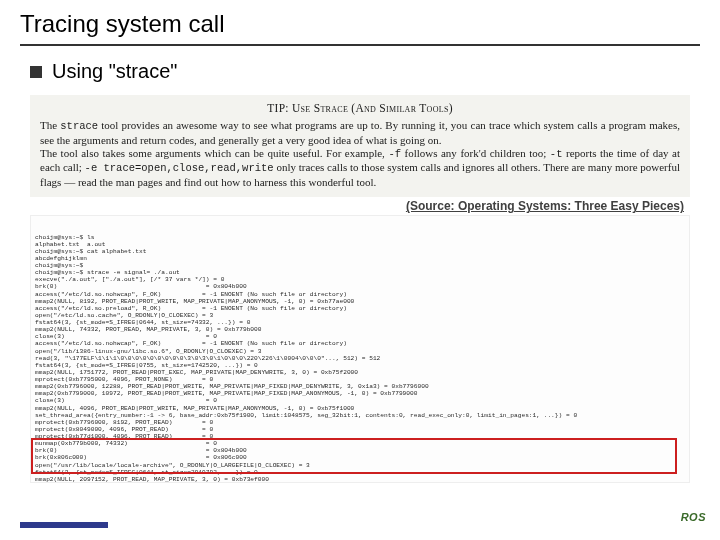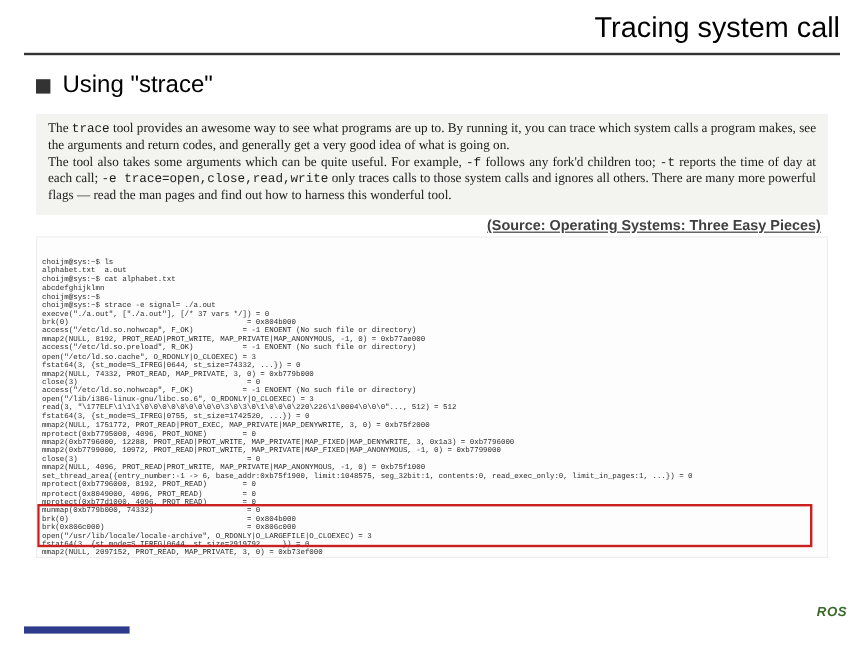--- a/index.html
+++ b/index.html
@@ -5,21 +5,21 @@
     * { margin: 0; padding: 0; box-sizing: border-box; }
     body {
       width: 720px;
       height: 540px;
       font-family: Arial, sans-serif;
       background: #fff;
       position: relative;
       overflow: hidden;
     }
     .slide-title {
-      text-align: right;
+      text-align: left;
       font-size: 24px;
       font-weight: normal;
       color: #000;
       padding: 10px 0 6px 0;
       border-bottom: 2px solid #333;
       margin: 0 20px;
     }
     .bullet-row {
       display: flex;
       align-items: center;
@@ -85,21 +85,21 @@
       bottom: 8px;
       pointer-events: none;
     }
     .logo-corner {
       position: absolute;
       right: 14px;
       bottom: 10px;
       width: 70px;
       height: 26px;
       display: flex;
-      align-items: flex-start;
+      align-items: center;
       justify-content: flex-end;
     }
     .logo-text {
       font-family: Arial, sans-serif;
       font-style: italic;
       font-weight: bold;
       font-size: 11px;
       color: #3a6a2a;
       letter-spacing: 0.5px;
     }
@@ -116,22 +116,23 @@
 <body>
 
 <div class="slide-title">Tracing system call</div>
 
 <div class="bullet-row">
   <div class="bullet-square"></div>
   <div class="bullet-text">Using "strace"</div>
 </div>
 
 <div class="tip-box">
+  <div class="tip-heading">TIP: Use Strace (And Similar Tools)</div>
   <div class="tip-body">
-    <span>The </span><span class="mono">trace</span><span> tool provides an awesome way to see what programs are up to. By running it, you can trace which system calls a program makes, see the arguments and return codes, and generally get a very good idea of what is going on.</span>
+    <span>The </span><span class="mono">strace</span><span> tool provides an awesome way to see what programs are up to. By running it, you can trace which system calls a program makes, see the arguments and return codes, and generally get a very good idea of what is going on.</span>
     <br>
     <span>The tool also takes some arguments which can be quite useful. For example, </span><span class="mono">-f</span><span> follows any fork'd children too; </span><span class="mono">-t</span><span> reports the time of day at each call; </span><span class="mono">-e trace=open,close,read,write</span><span> only traces calls to those system calls and ignores all others. There are many more powerful flags — read the man pages and find out how to harness this wonderful tool.</span>
   </div>
 </div>
 
 <div class="source-line">(Source: Operating Systems: Three Easy Pieces)</div>
 
 <div class="terminal" id="terminal">
   <div>choijm@sys:~$ ls
 alphabet.txt  a.out

